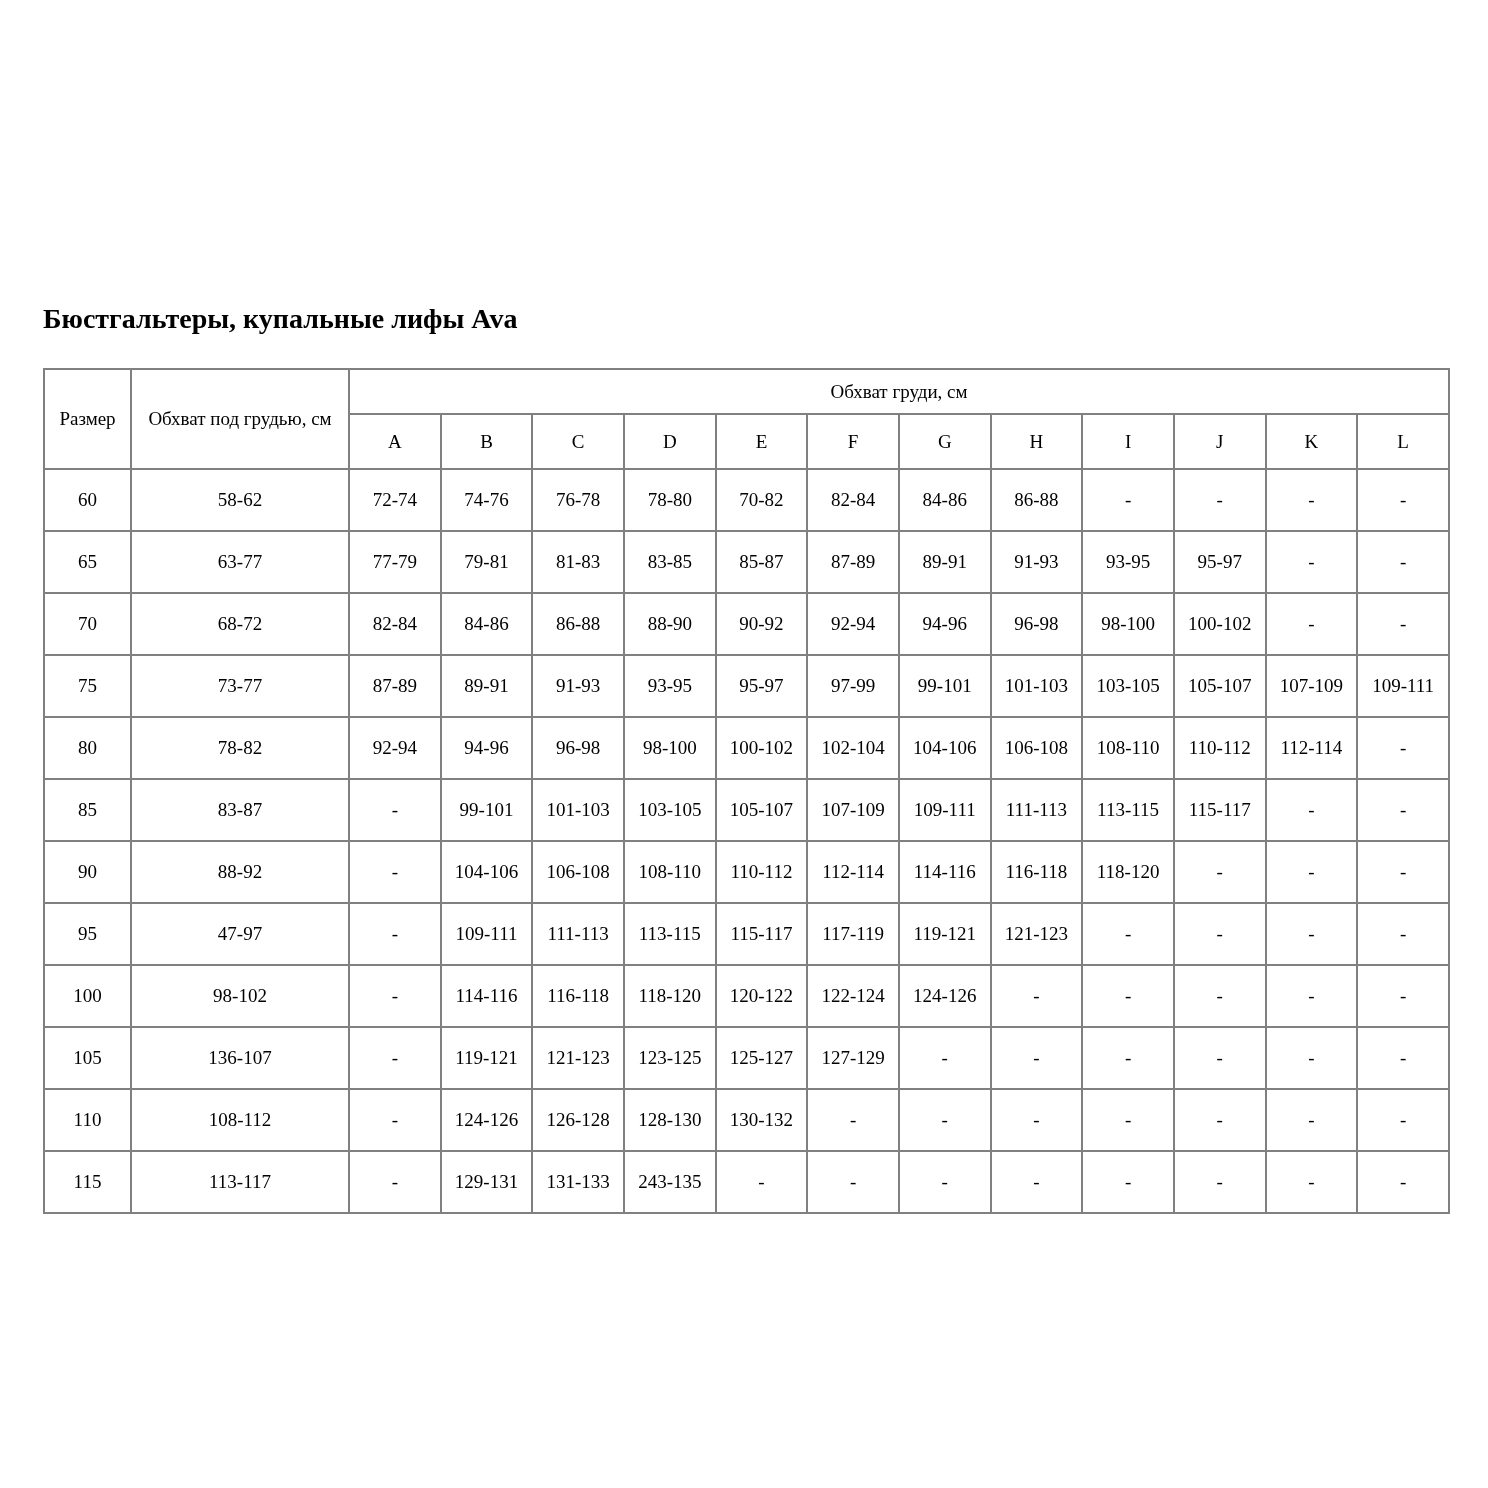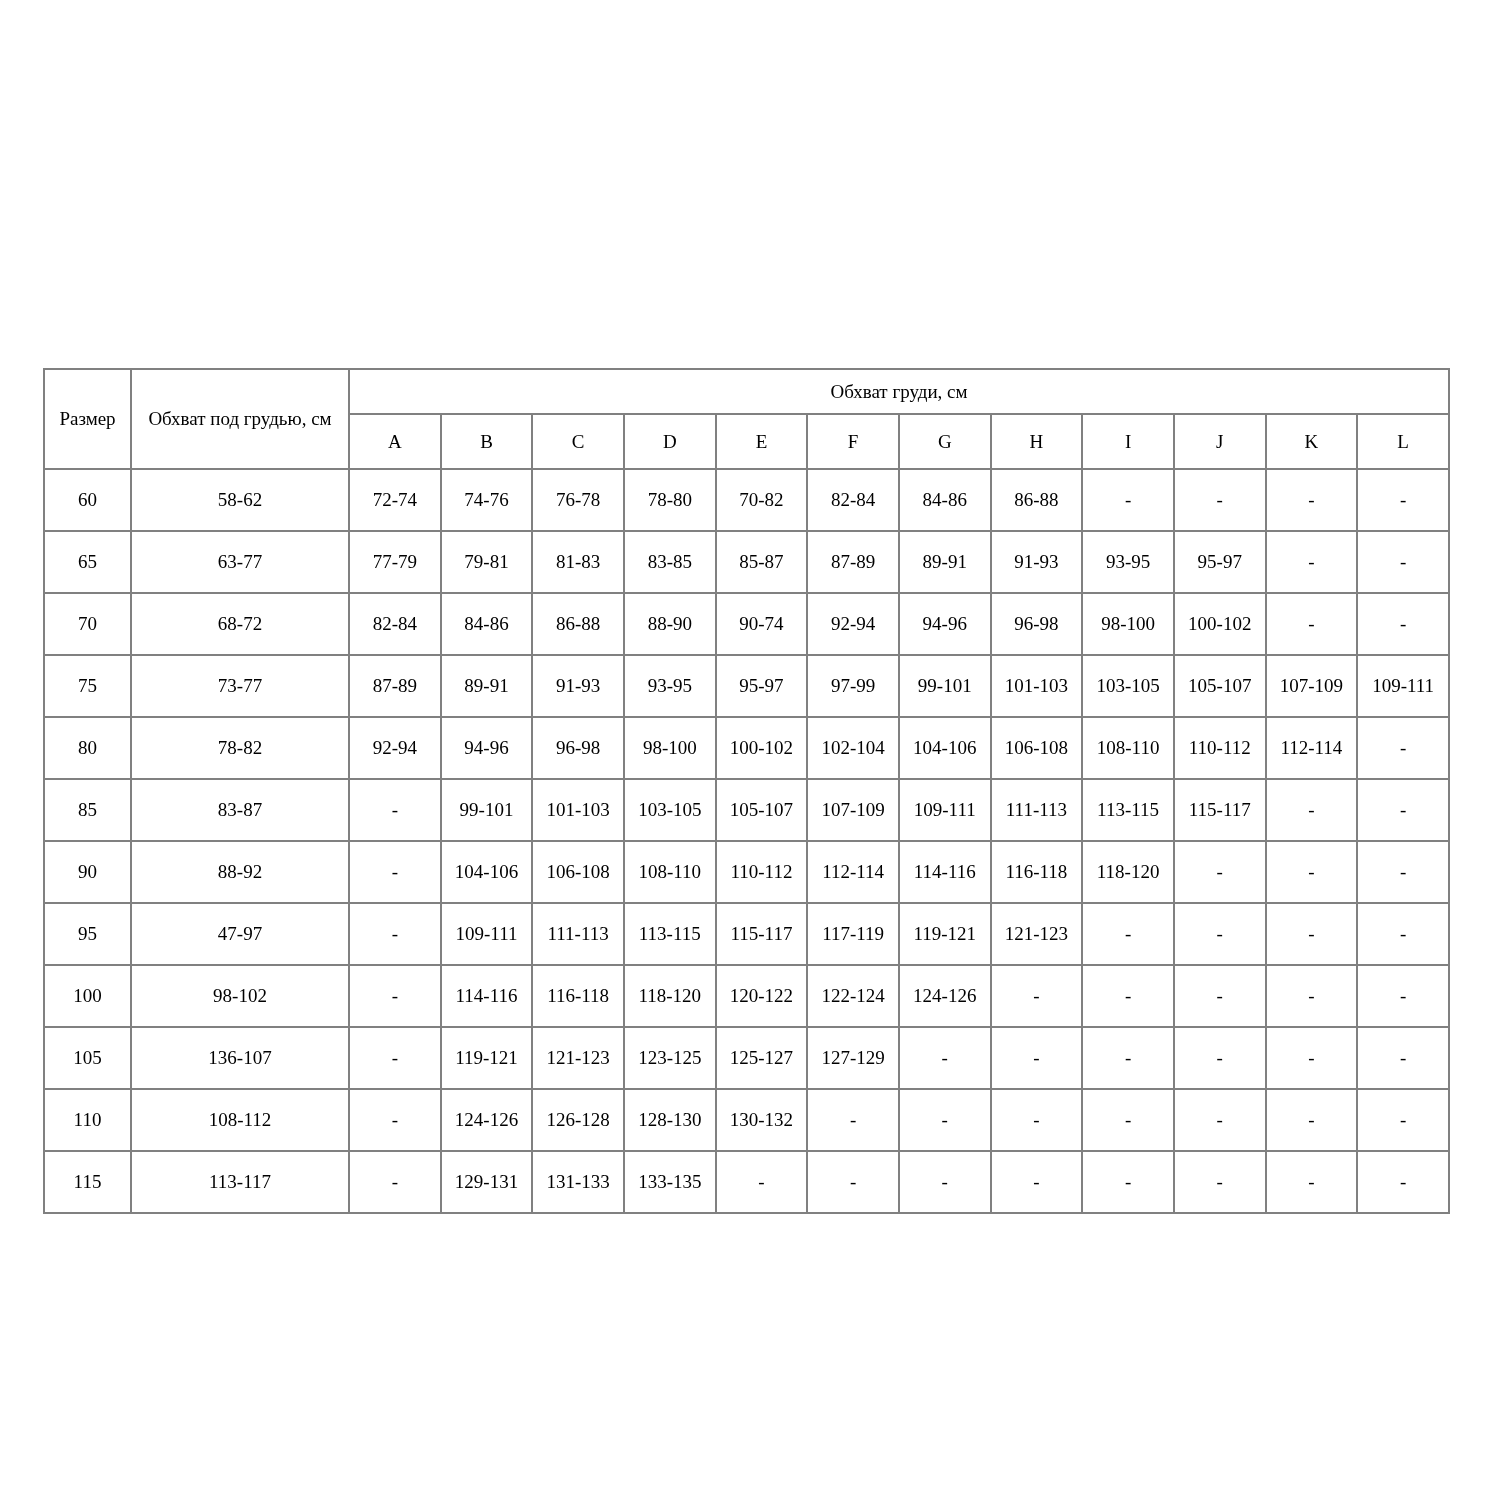--- a/index.html
+++ b/index.html
@@ -48,20 +48,21 @@
   col.col-underbust { width: 218px; }
   col.col-cup { width: 91.66px; }
   thead tr.bust-group-row { height: 45px; }
   thead tr.cup-row { height: 55px; }
   tbody tr { height: 62px; }
 </style>
 </head>
 <body>
 
 <div class="page">
+  <h1 class="page-title">Бюстгальтеры, купальные лифы Ava</h1>
 
   <table class="size-chart">
     <colgroup id="chart-colgroup">
       <col class="col-size">
       <col class="col-underbust">
     <col class="col-cup">
         <col class="col-cup">
         <col class="col-cup">
         <col class="col-cup">
         <col class="col-cup">
@@ -127,21 +128,21 @@
           <td>-</td>
           <td>-</td>
         </tr>
         <tr>
           <td>70</td>
           <td>68-72</td>
           <td>82-84</td>
           <td>84-86</td>
           <td>86-88</td>
           <td>88-90</td>
-          <td>90-74</td>
+          <td>90-92</td>
           <td>92-94</td>
           <td>94-96</td>
           <td>96-98</td>
           <td>98-100</td>
           <td>100-102</td>
           <td>-</td>
           <td>-</td>
         </tr>
         <tr>
           <td>75</td>
@@ -270,21 +271,21 @@
           <td>-</td>
           <td>-</td>
           <td>-</td>
         </tr>
         <tr>
           <td>115</td>
           <td>113-117</td>
           <td>-</td>
           <td>129-131</td>
           <td>131-133</td>
-          <td>133-135</td>
+          <td>243-135</td>
           <td>-</td>
           <td>-</td>
           <td>-</td>
           <td>-</td>
           <td>-</td>
           <td>-</td>
           <td>-</td>
           <td>-</td>
         </tr>
       </tbody>

